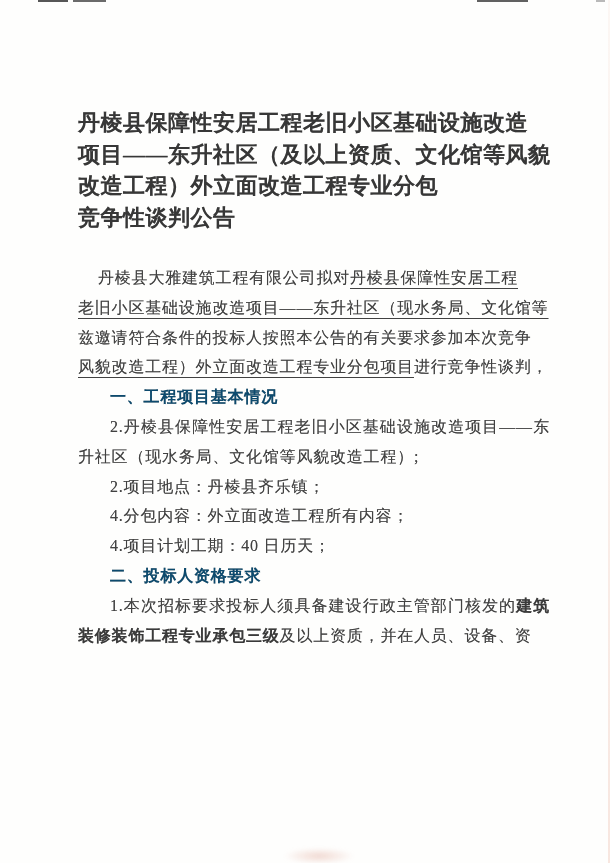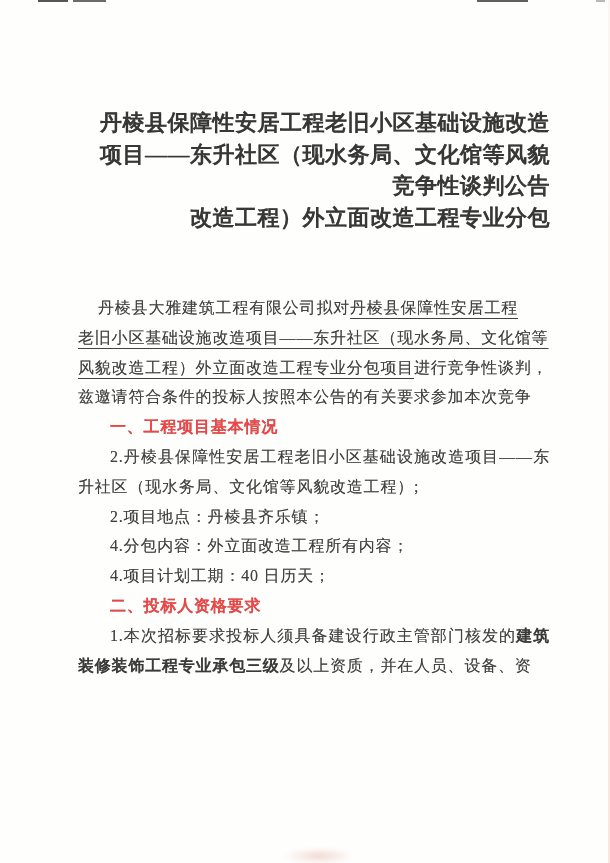--- a/index.html
+++ b/index.html
@@ -39,21 +39,21 @@
     left: 283px; top: 848px;
     width: 72px; height: 16px;
     background: radial-gradient(ellipse at center, rgba(225,170,155,0.45), rgba(225,170,155,0) 70%);
     filter: blur(2px);
   }
   
   .doc-title {
     position: absolute;
     left: 78px; top: 107px;
     width: 472px;
-    text-align: right;
+    text-align: left;
     font-weight: bold;
     font-size: 22px;
     line-height: 31.5px;
     letter-spacing: 0.5px;
     color: #373737;
   }
   .doc-title .tline { white-space: nowrap; }
   
   .doc-body {
     position: absolute;
@@ -67,55 +67,55 @@
     margin: 0;
     text-align: justify;
     text-justify: inter-character;
     text-align-last: left;
     text-indent: 2em;
   }
   .intro .iline {
     white-space: nowrap;
     text-align: left;
   }
-  .intro .iline.first { text-indent: 20px; margin-top: 30px; }
+  .intro .iline.first { text-indent: 20px; }
   .u {
     text-decoration: underline;
     text-decoration-thickness: 1px;
     text-underline-offset: 5px;
   }
-  .heading { font-weight: bold; color: #ef4444; }
+  .heading { font-weight: bold; color: #0c4a6e; }
   .b { font-weight: bold; color: #3a3a3a; }
 </style>
 </head>
 <body>
 
 <div class="page">
 
   <div class="scan-mark m1"></div>
   <div class="scan-mark m2"></div>
   <div class="scan-mark m3"></div>
   <div class="scan-mark m4"></div>
   <div class="edge-right"></div>
   <div class="smudge"></div>
 
   <div class="doc-title">
     <div class="tline">丹棱县保障性安居工程老旧小区基础设施改造</div>
-    <div class="tline">项目——东升社区（现水务局、文化馆等风貌</div>
+    <div class="tline">项目——东升社区（及以上资质、文化馆等风貌</div>
+    <div class="tline">改造工程）外立面改造工程专业分包</div>
     <div class="tline">竞争性谈判公告</div>
-    <div class="tline">改造工程）外立面改造工程专业分包</div>
   </div>
 
   <div class="doc-body">
 
     <div class="intro">
       <div class="iline first"><span>丹棱县大雅建筑工程有限公司拟对</span><span class="u">丹棱县保障性安居工程</span></div>
       <div class="iline"><span class="u">老旧小区基础设施改造项目——东升社区（现水务局、文化馆等</span></div>
+      <div class="iline"><span>兹邀请符合条件的投标人按照本公告的有关要求参加本次竞争</span></div>
       <div class="iline"><span class="u">风貌改造工程）外立面改造工程专业分包项目</span><span>进行竞争性谈判，</span></div>
-      <div class="iline"><span>兹邀请符合条件的投标人按照本公告的有关要求参加本次竞争</span></div>
     </div>
 
     <p class="heading">一、工程项目基本情况</p>
 
     <p>2.丹棱县保障性安居工程老旧小区基础设施改造项目——东升社区（现水务局、文化馆等风貌改造工程）;</p>
     <p>2.项目地点：丹棱县齐乐镇；</p>
     <p>4.分包内容：外立面改造工程所有内容；</p>
     <p>4.项目计划工期：40 日历天；</p>
 
     <p class="heading">二、投标人资格要求</p>

